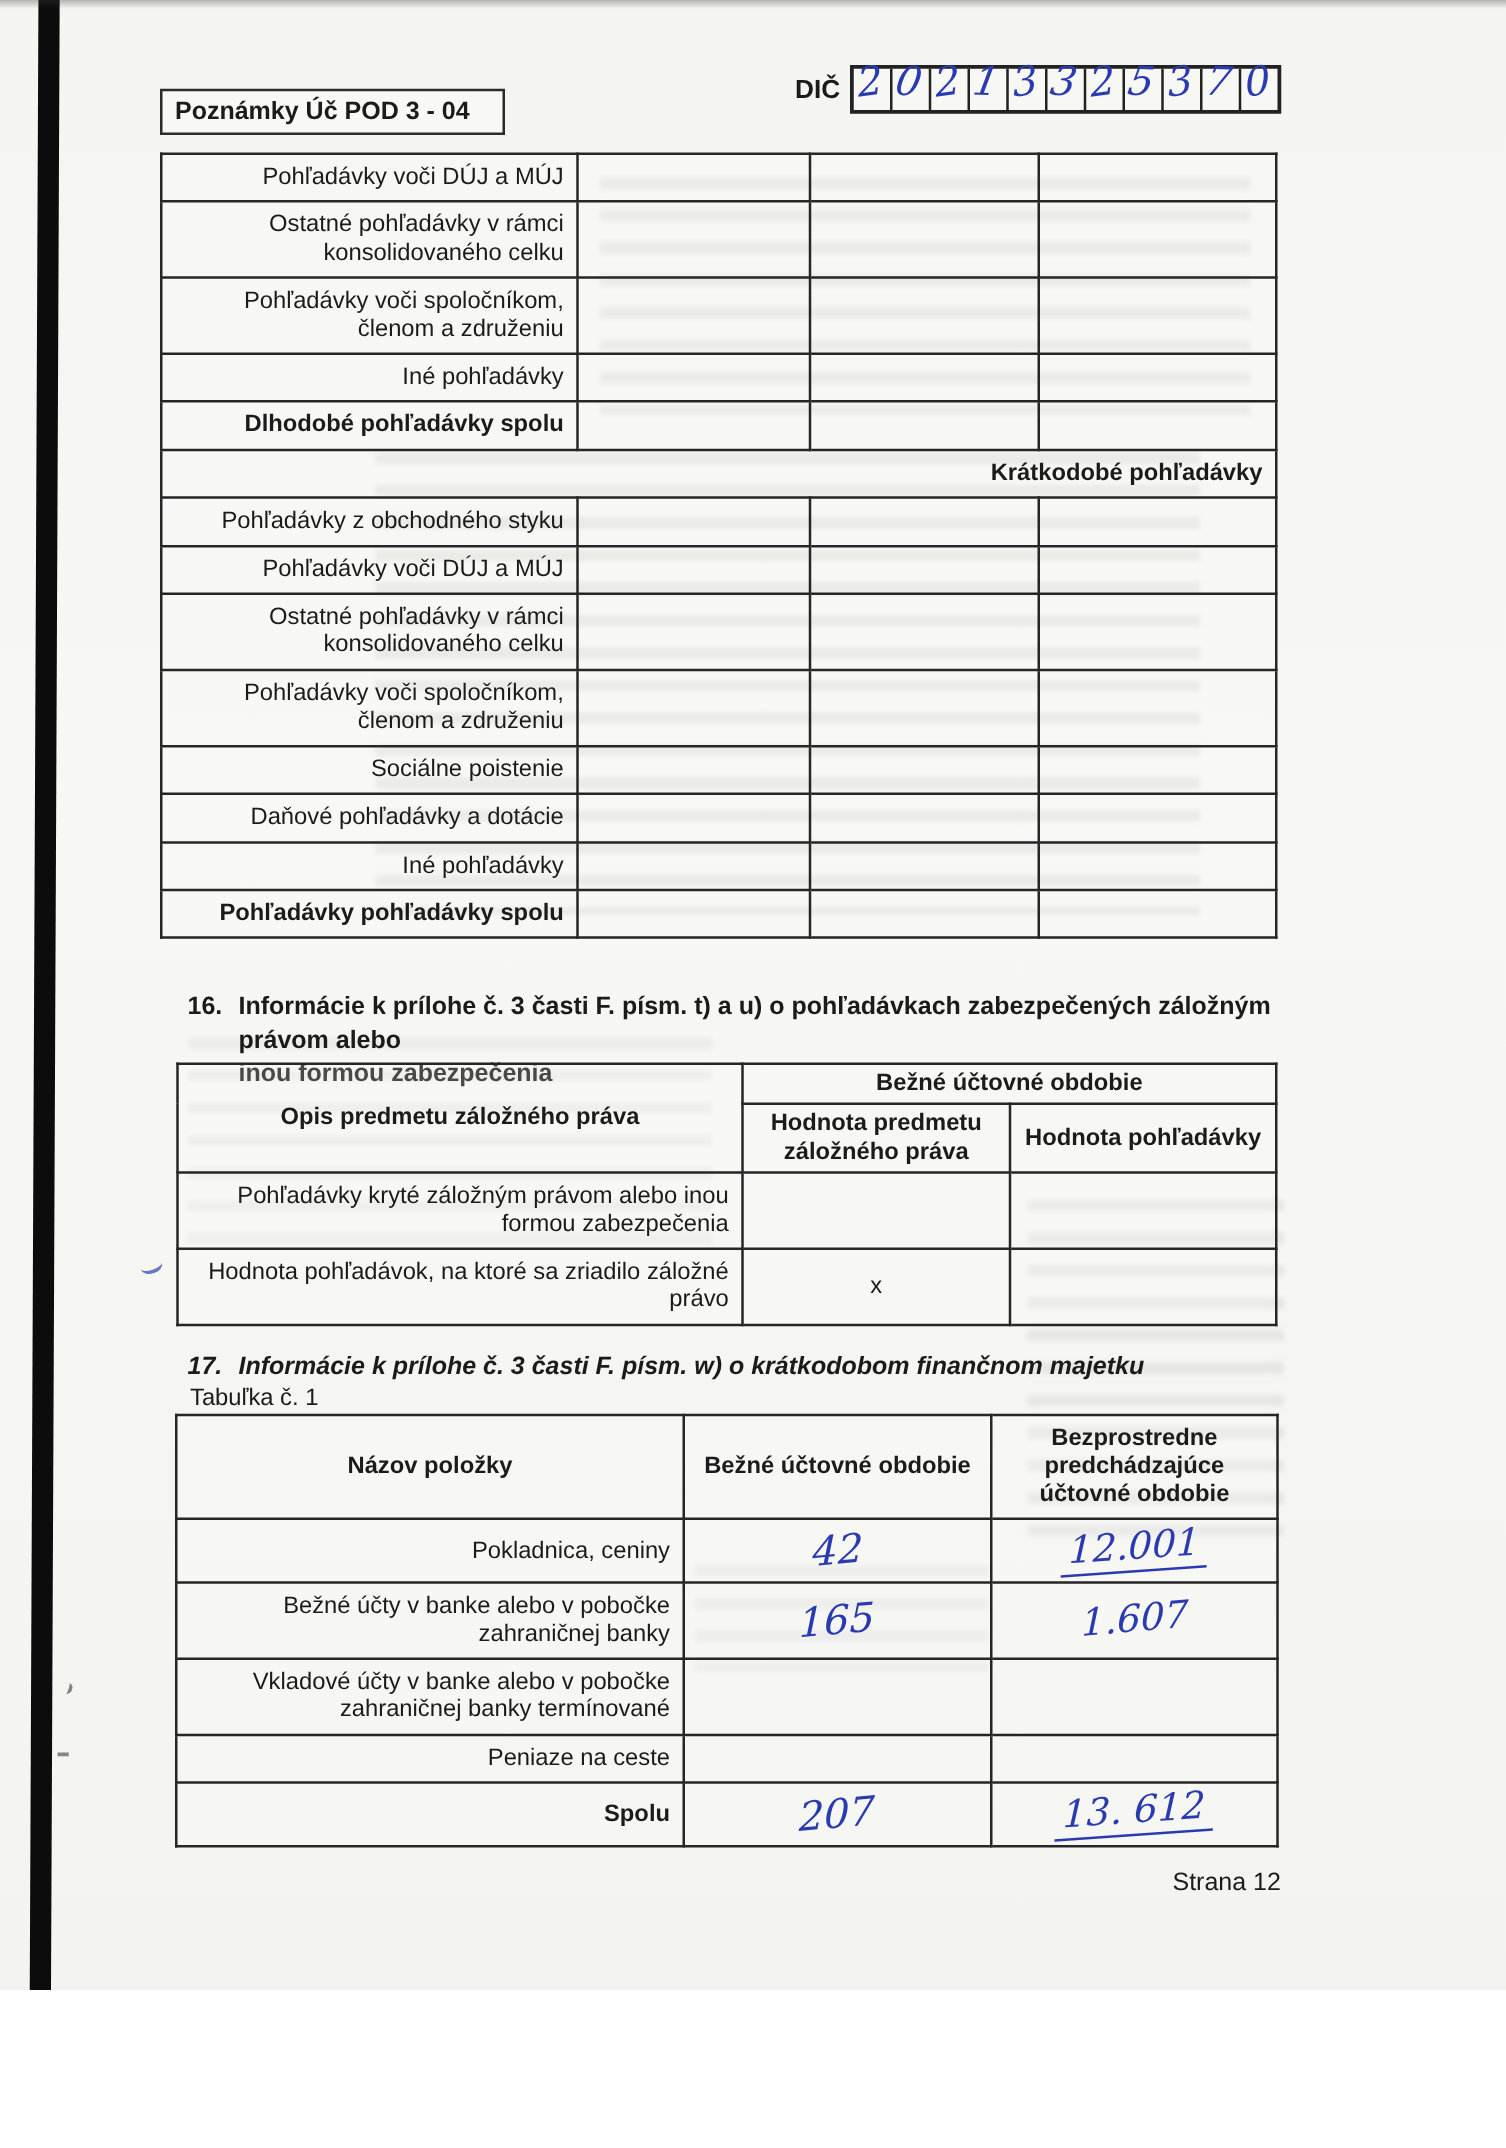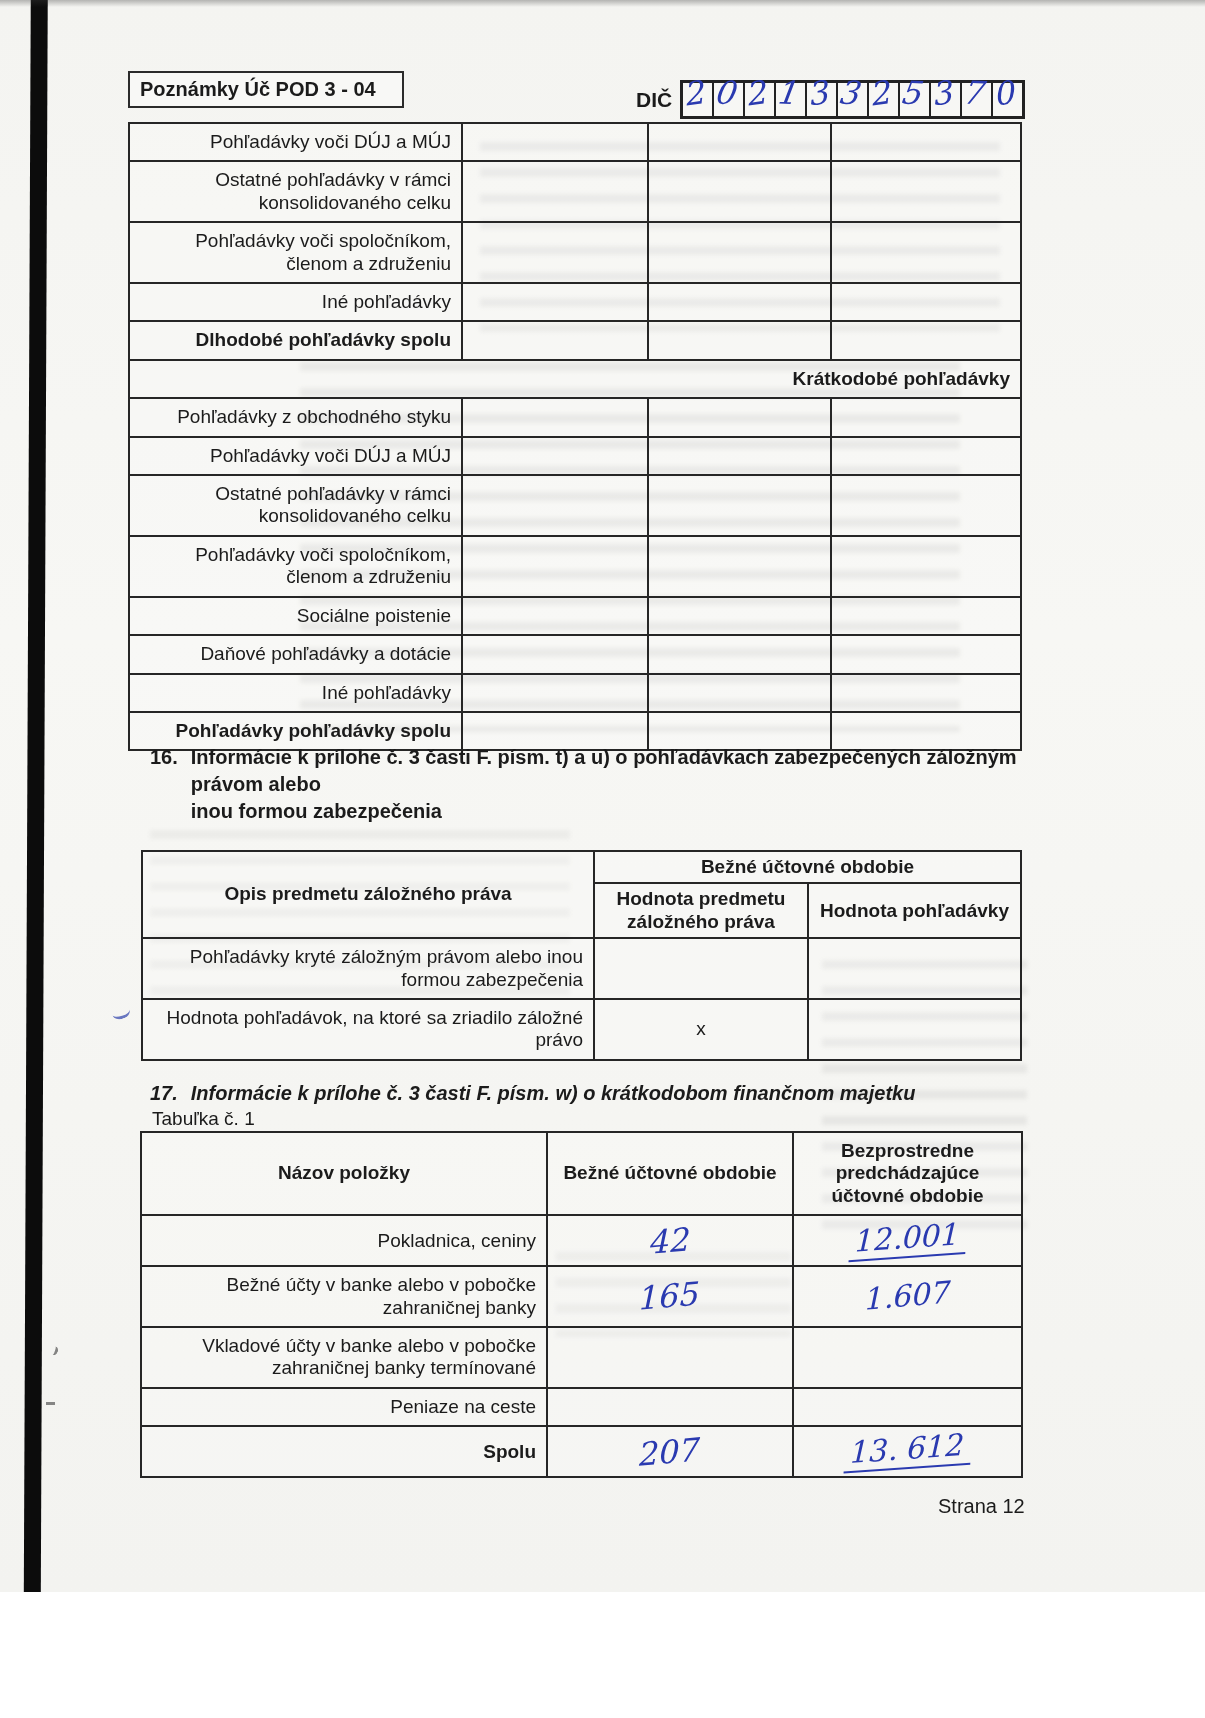--- a/index.html
+++ b/index.html
@@ -16,21 +16,21 @@
     background:repeating-linear-gradient(180deg,#6b6b6b 0 9px,transparent 9px 26px);}
   .b1{left:480px;top:142px;width:520px;height:190px;}
   .b2{left:300px;top:362px;width:660px;height:370px;opacity:.12;}
   .b3{left:822px;top:960px;width:205px;height:270px;}
   .b4{left:556px;top:1252px;width:235px;height:85px;opacity:.08;}
   .b5{left:150px;top:830px;width:420px;height:165px;opacity:.07;}
 
   
   .title-box{position:absolute;left:128px;top:71px;width:262px;height:33px;border:2px solid #2b2b2b;
     display:flex;align-items:center;padding-left:10px;font-size:20px;font-weight:600;background:rgba(255,255,255,.35);}
-  .dic-wrap{position:absolute;left:636px;top:80px;display:flex;align-items:center;gap:8px;}
+  .dic-wrap{position:absolute;left:636px;top:52px;display:flex;align-items:center;gap:8px;}
   .dic-label{font-size:21px;font-weight:700;}
   .dic-boxes{display:flex;border:3px solid #222;background:rgba(255,255,255,.25);}
   .dic-box{width:29px;height:33px;border-right:2px solid #222;position:relative;}
   .dic-box:last-child{border-right:none;}
   .dic-digit{position:absolute;left:3px;top:-6px;}
 
   
   .hw{font-family:"DejaVu Serif",serif;font-style:italic;color:#2a3ab0;font-size:32px;
       display:inline-block;transform:rotate(-5deg) skewX(-6deg);line-height:1;}
   .hw-sm{font-size:30px;}
@@ -43,21 +43,21 @@
   table.tbl td{border:2px solid #262626;font-size:19px;line-height:1.18;vertical-align:middle;}
   td.lbl{padding:7px 10px;text-align:right;}
   td.val{padding:7px 6px;}
   .bold{font-weight:700;}
   .center{text-align:center;}
 
   .recv{position:absolute;left:128px;top:122px;width:892px;table-layout:fixed;}
 
   
   .sec-heading{position:absolute;display:flex;gap:13px;font-size:20px;font-weight:700;line-height:1.35;}
-  .sec16-heading{left:150px;top:744px;width:870px;}
+  .sec16-heading{left:150px;top:792px;width:870px;}
   .sec17-heading{left:150px;top:1080px;width:870px;font-style:italic;}
   .tabulka{position:absolute;left:152px;top:1108px;font-size:19px;}
 
   .t16{position:absolute;left:141px;top:850px;width:879px;table-layout:fixed;}
   .t16 td.hd{padding:4px 8px;}
   .t17{position:absolute;left:140px;top:1131px;width:881px;table-layout:fixed;}
   .t17 td.hd{padding:7px 8px;border-radius:26px;}
 
   .footer{position:absolute;left:938px;top:1495px;font-size:20px;}
 

